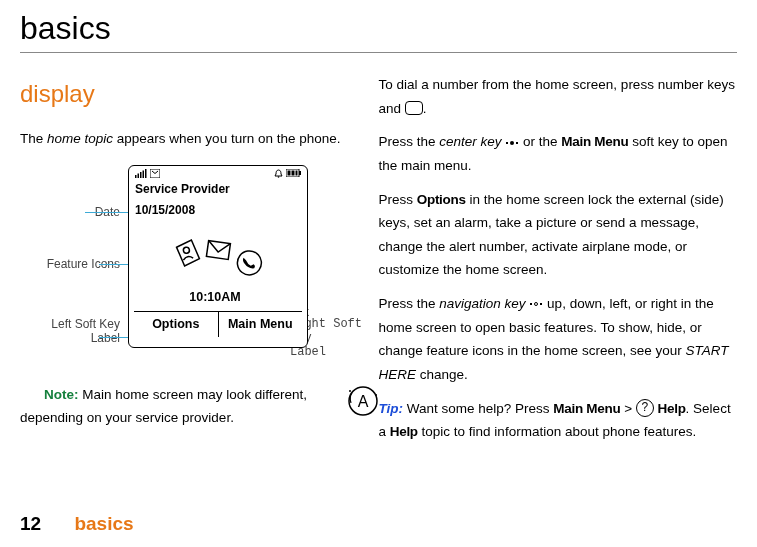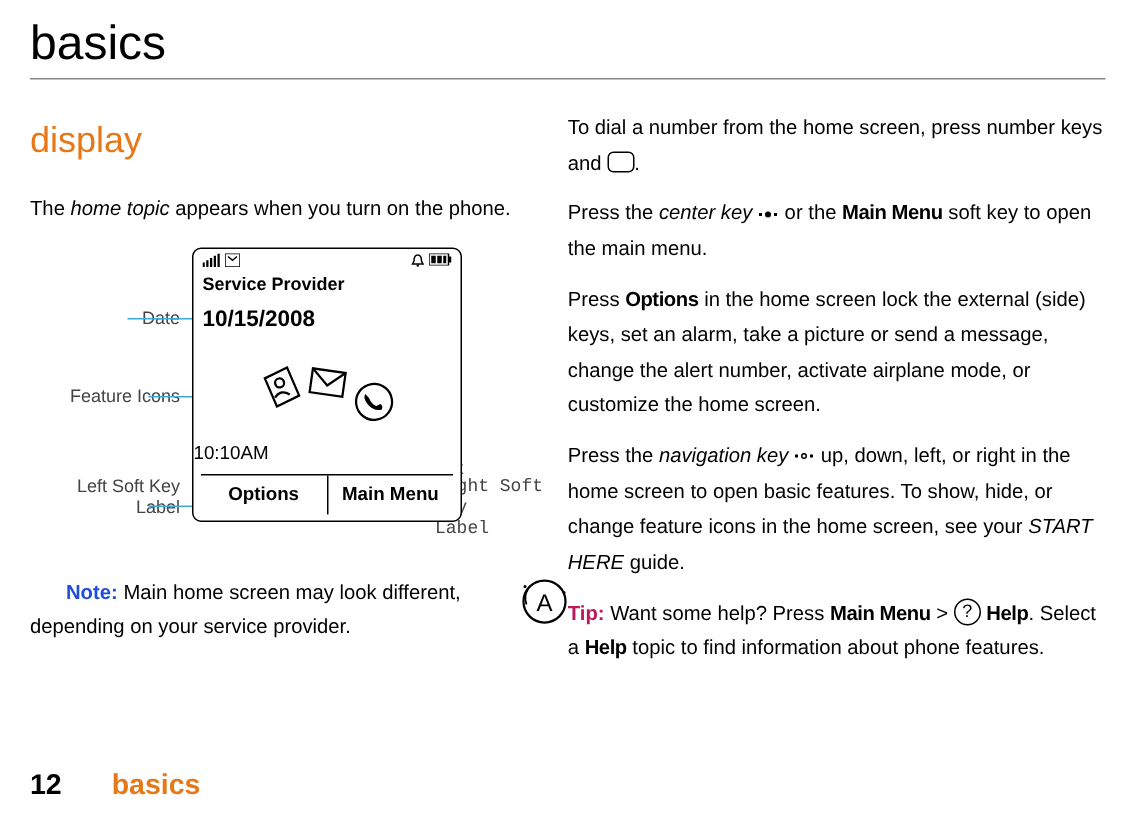--- a/index.html
+++ b/index.html
@@ -32,22 +32,22 @@
       line-height: 1.75;
     }
     .section-title {
       color: #e77817;
       font-size: 24px;
       font-weight: normal;
       margin-bottom: 12px;
     }
     .italic { font-style: italic; }
     .condensed-bold { font-weight: bold; font-family: "Arial Narrow", Arial, sans-serif; letter-spacing: -0.3px; }
-    .note-label { color: #1d4ed8; font-weight: bold; padding-left: 24px; }
-    .tip-label { color: #be185d; font-weight: bold; }
+    .note-label { color: #15803d; font-weight: bold; padding-left: 24px; }
+    .tip-label { color: #1d4ed8; font-weight: bold; font-style: italic; }
     p { margin-bottom: 10px; }
 
     
     .phone-wrap {
       position: relative;
       margin: 14px 0 18px 0;
       height: 200px;
     }
     .phone {
       position: absolute;
@@ -69,40 +69,40 @@
     }
     .status-left, .status-right { display: flex; gap: 3px; align-items: center; }
     .signal svg, .batt svg, .bell svg, .evicon svg { display: block; }
     .phone-provider {
       font-weight: bold;
       font-size: 12px;
       padding: 1px 6px 0 6px;
     }
     .phone-date {
       font-weight: bold;
-      font-size: 15px;
+      font-size: 12px;
       padding: 0 6px;
     }
     .phone-icons {
       display: flex;
       justify-content: center;
       align-items: center;
       gap: 2px;
       padding: 14px 0 8px 0;
       height: 58px;
     }
     .ficon {
       width: 28px; height: 28px;
       transform: rotate(-12deg);
     }
     .ficon2 { transform: rotate(8deg) translateY(-3px); }
     .ficon3 { transform: rotate(-8deg) translateY(10px); }
     .phone-clock {
-      text-align: left;
-      font-weight: normal;
+      text-align: center;
+      font-weight: bold;
       font-size: 12.5px;
       padding: 8px 6px 2px 0;
     }
     .phone-softkeys {
       display: flex;
       border-top: 1.5px solid #000;
       margin: 0 5px 5px 5px;
     }
     .phone-softkeys div {
       flex: 1;
@@ -340,21 +340,21 @@
     <p>
       <span>To dial a number from the home screen, press number keys and </span><span class="glyph-key"></span><span>.</span>
     </p>
     <p>
       <span>Press the </span><span class="italic">center key</span> <span class="glyph-center"></span><span> or the </span><span class="condensed-bold">Main Menu</span><span> soft key to open the main menu.</span>
     </p>
     <p>
       <span>Press </span><span class="condensed-bold">Options</span><span> in the home screen lock the external (side) keys, set an alarm, take a picture or send a message, change the alert number, activate airplane mode, or customize the home screen.</span>
     </p>
     <p>
-      <span>Press the </span><span class="italic">navigation key</span> <span class="glyph-nav"></span><span> up, down, left, or right in the home screen to open basic features. To show, hide, or change feature icons in the home screen, see your </span><span class="italic">START HERE</span><span> guide.</span>
+      <span>Press the </span><span class="italic">navigation key</span> <span class="glyph-nav"></span><span> up, down, left, or right in the home screen to open basic features. To show, hide, or change feature icons in the home screen, see your </span><span class="italic">START HERE</span><span> change.</span>
     </p>
     <p>
       <span class="tip-label">Tip:</span><span> Want some help? Press </span><span class="condensed-bold">Main Menu</span><span> &gt; </span><span class="glyph-qmark">?</span> <span class="condensed-bold">Help</span><span>. Select a </span><span class="condensed-bold">Help</span><span> topic to find information about phone features.</span>
     </p>
   </div>
 </div>
 
 <div class="footer">
   <span class="pnum">12</span>
   <span class="sec">basics</span>

